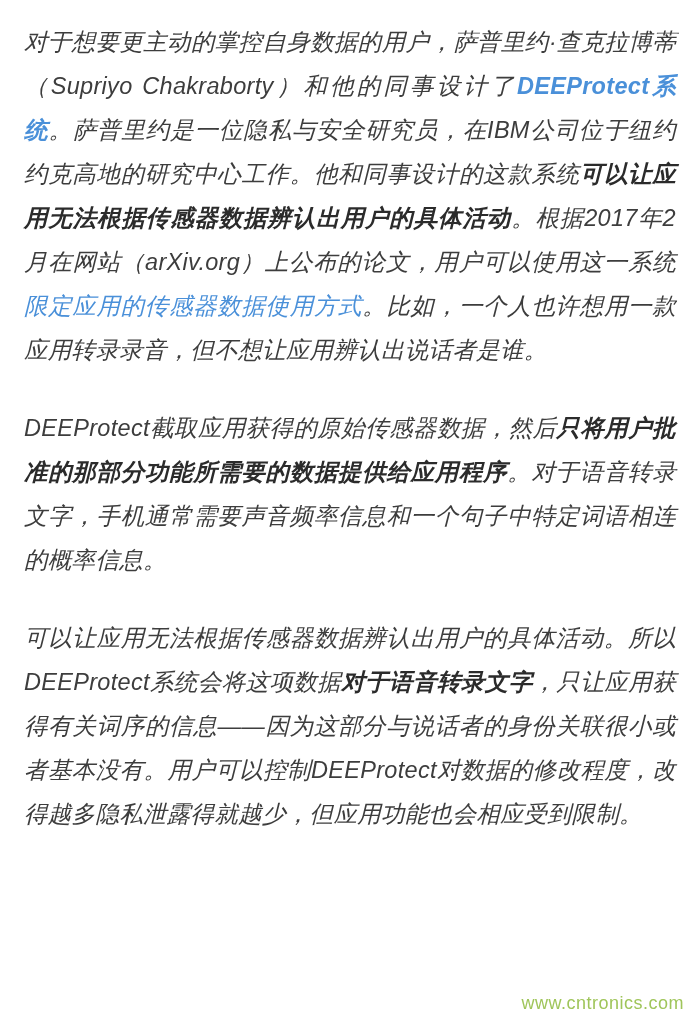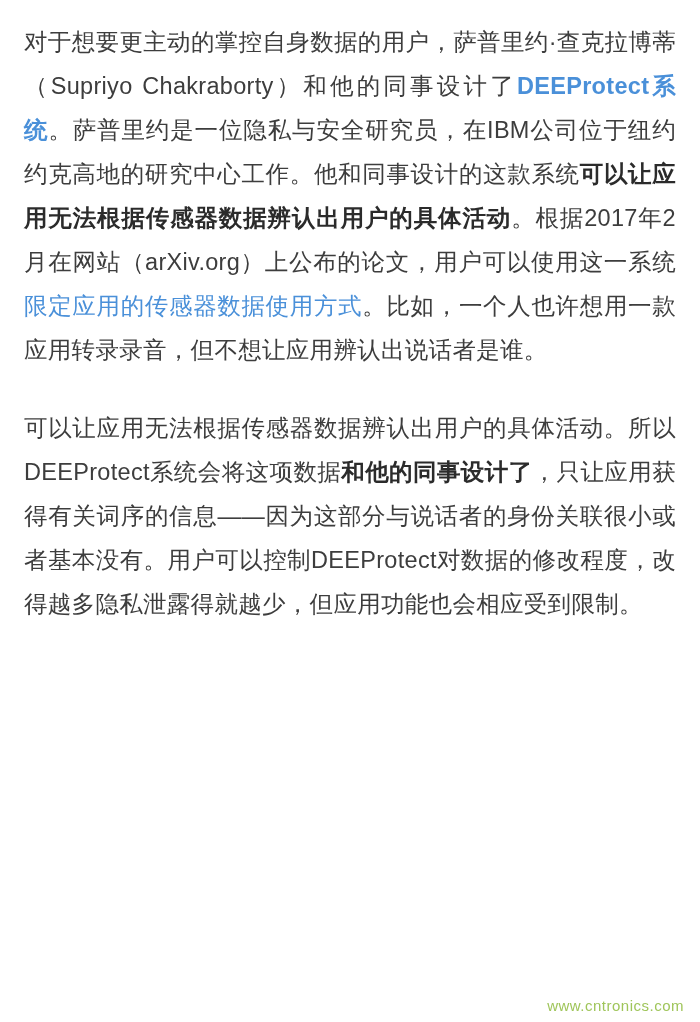--- a/index.html
+++ b/index.html
@@ -11,20 +11,21 @@
     height: 1022px;
     background: #ffffff;
     font-family: "Liberation Sans", sans-serif;
     color: #3d3d3d;
     overflow: hidden;
     position: relative;
   }
   .article {
     padding: 20px 24px 0 24px;
     box-sizing: border-box;
+    font-style: italic;
   }
   .para {
     font-size: 23.5px;
     line-height: 44px;
     letter-spacing: 0.3px;
     text-align: justify;
     text-justify: inter-ideograph;
     margin: 0 0 34px 0;
     color: #3d3d3d;
     word-break: break-word;
@@ -40,27 +41,28 @@
     color: #4a90d9;
   }
   .bold {
     font-weight: bold;
     color: #2b2b2b;
   }
   .watermark {
     position: absolute;
     right: 16px;
     bottom: 8px;
-    font-size: 15px;
+    font-size: 18px;
     color: #9fc55a;
     letter-spacing: 0.5px;
     font-family: "Liberation Sans", sans-serif;
   }
 </style>
 </head>
 <body>
 
 <div class="article">
   <p class="para" id="p1"><span>对于想要更主动的掌控自身数据的用户，萨普里约·查克拉博蒂（Supriyo Chakraborty）和他的同事设计了</span><span class="hl">DEEProtect系统</span><span>。萨普里约是一位隐私与安全研究员，在IBM公司位于纽约约克高地的研究中心工作。他和同事设计的这款系统</span><span class="bold">可以让应用无法根据传感器数据辨认出用户的具体活动</span><span>。根据2017年2月在网站（arXiv.org）上公布的论文，用户可以使用这一系统</span><span class="hl-plain">限定应用的传感器数据使用方式</span><span>。比如，一个人也许想用一款应用转录录音，但不想让应用辨认出说话者是谁。</span></p>
-  <p class="para" id="p3"><span>可以让应用无法根据传感器数据辨认出用户的具体活动。所以DEEProtect系统会将这项数据</span><span class="bold">和他的同事设计了</span><span>，只让应用获得有关词序的信息——因为这部分与说话者的身份关联很小或者基本没有。用户可以控制DEEProtect对数据的修改程度，改得越多隐私泄露得就越少，但应用功能也会相应受到限制。</span></p>
+  <p class="para" id="p2"><span>DEEProtect截取应用获得的原始传感器数据，然后</span><span class="bold">只将用户批准的那部分功能所需要的数据提供给应用程序</span><span>。对于语音转录文字，手机通常需要声音频率信息和一个句子中特定词语相连的概率信息。</span></p>
+  <p class="para" id="p3"><span>可以让应用无法根据传感器数据辨认出用户的具体活动。所以DEEProtect系统会将这项数据</span><span class="bold">对于语音转录文字</span><span>，只让应用获得有关词序的信息——因为这部分与说话者的身份关联很小或者基本没有。用户可以控制DEEProtect对数据的修改程度，改得越多隐私泄露得就越少，但应用功能也会相应受到限制。</span></p>
 </div>
 
 <div class="watermark">www.cntronics.com</div>
 
 </body></html>

